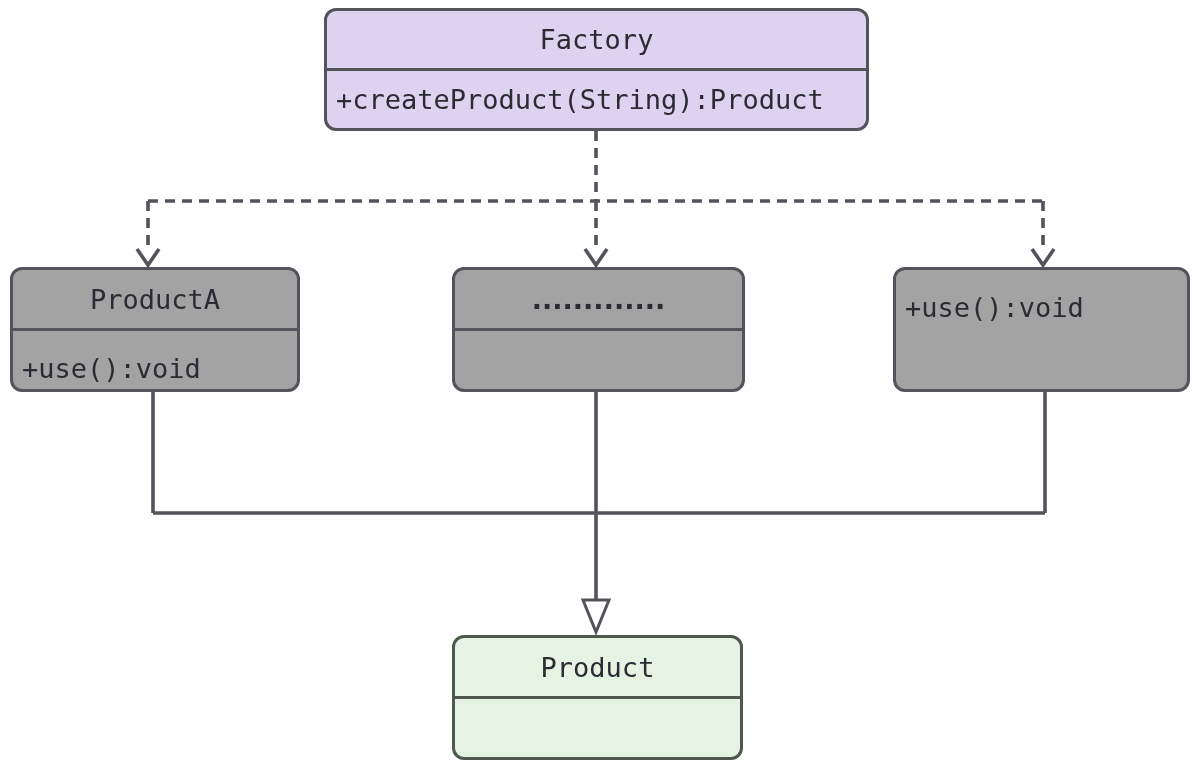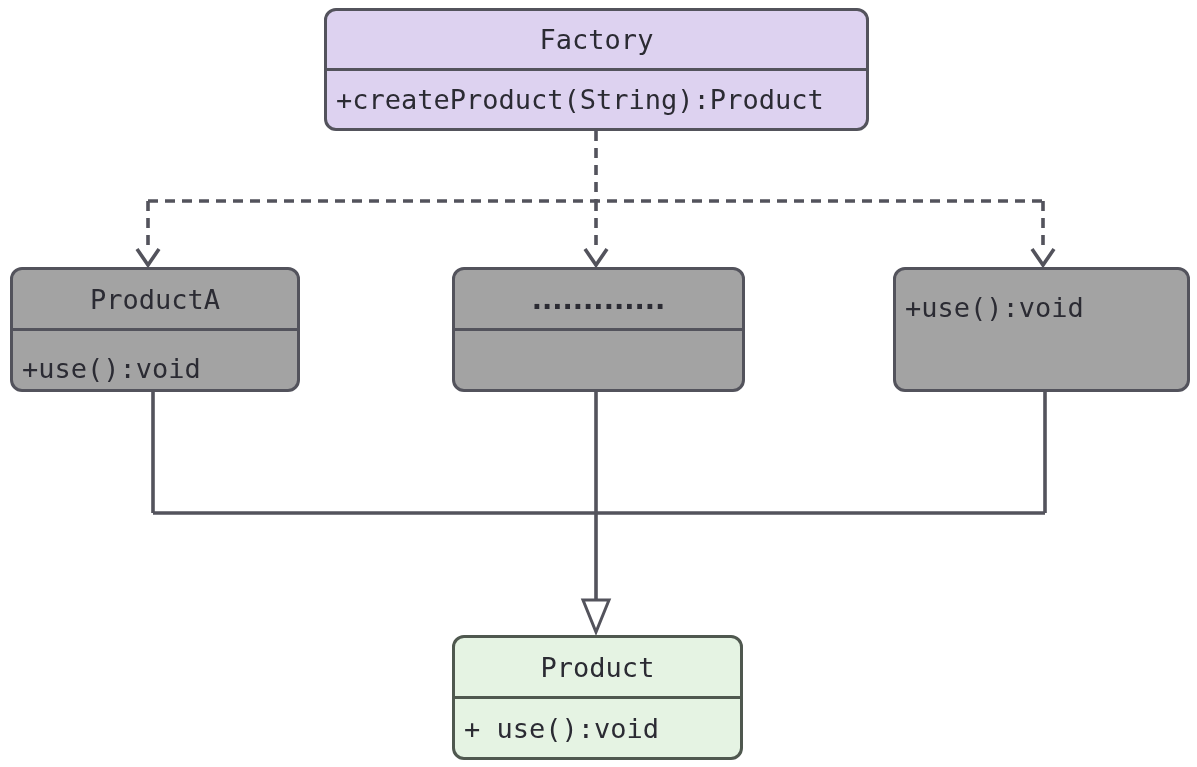--- a/index.html
+++ b/index.html
@@ -105,16 +105,15 @@
     <div class="title dots-title">.............</div>
     <div class="member"></div>
   </div>
 
   <div class="class-box box-blue box-product-b">
     <div class="member">+use():void</div>
   </div>
 
   <div class="class-box box-product">
     <div class="title">Product</div>
-    <div class="member">+ use():void</div>
   </div>
 
 </div>
 
 </body></html>

